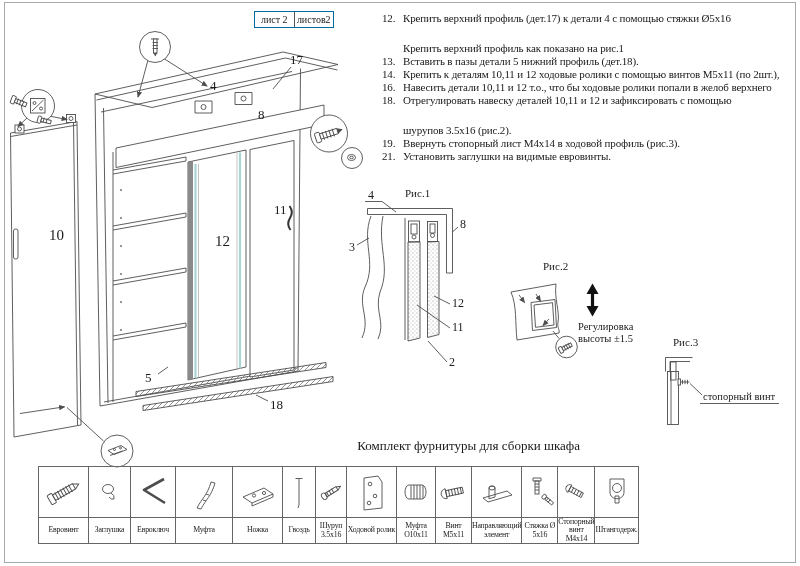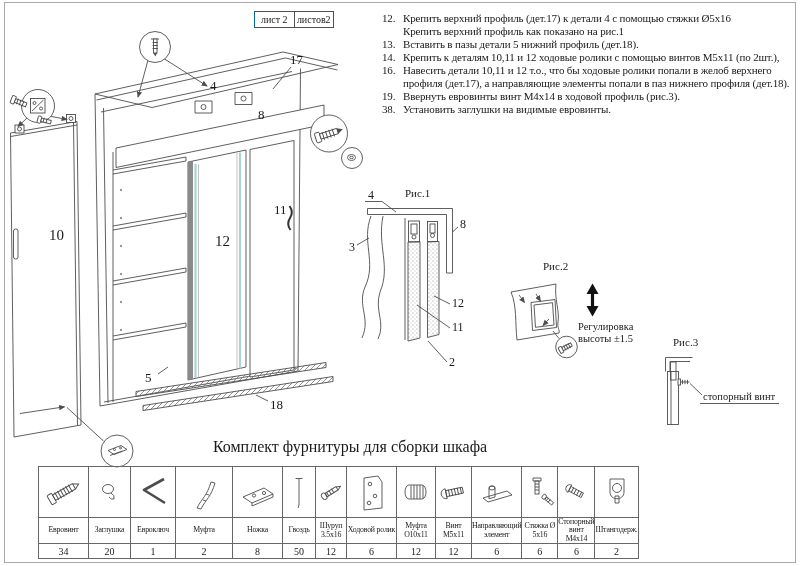--- a/index.html
+++ b/index.html
@@ -8,24 +8,24 @@
   #frame{position:absolute;left:4px;top:2px;right:4px;bottom:3px;border:1px solid #a9a9a9;}
   svg{position:absolute;left:0;top:0;}
   
   .sheetbox{position:absolute;left:254px;top:11px;width:78px;height:15px;border:1px solid #0369a1;display:flex;font-size:10px;line-height:15px;}
   .sheetbox .cell{flex:1;text-align:center;white-space:nowrap;}
   .sheetbox .cell:first-child{border-right:1px solid #555;}
   
   #instructions{position:absolute;left:382px;top:12px;width:416px;font-size:11px;line-height:13px;letter-spacing:-0.15px;}
   .instr-item{white-space:nowrap;}
   .inum{display:inline-block;width:21px;}
-  .cont{padding-left:21px;}
+  .cont{padding-left:21px;margin-top:17px;}
   .cont:empty{display:none;}
   
-  #kit-title{position:absolute;left:120px;top:438px;width:460px;text-align:center;font-size:16px;}
+  #kit-title{position:absolute;left:120px;top:438px;width:460px;text-align:right;font-size:13px;}
   
   #kit-table{position:absolute;left:38px;top:466px;border-collapse:collapse;table-layout:fixed;}
   #kit-table td{border:1px solid #666;text-align:center;vertical-align:middle;padding:0;overflow:hidden;}
   .icon-cell{height:50px;}
   .icon-cell svg{position:static;display:block;margin:0 auto;}
   .name-cell{height:20px;font-size:7.8px;line-height:8.4px;letter-spacing:-0.2px;}
   .qty-cell{height:14px;font-size:10px;}
   .sv{stroke:#4d4d4d;fill:none;stroke-width:0.9;}
   .svf{stroke:#4d4d4d;fill:#ffffff;stroke-width:0.9;}
   .lbl{font-family:"Liberation Serif",serif;fill:#1a1a1a;}
@@ -38,23 +38,24 @@
 
   <div class="sheetbox">
     <div class="cell">лист 2</div>
     <div class="cell">листов2</div>
   </div>
 
   <div id="instructions">
     <div class="instr-item"><span class="inum">12.</span><span>Крепить верхний профиль (дет.17) к детали 4 с помощью стяжки Ø5x16</span><div class="cont">Крепить верхний профиль как показано на рис.1</div></div>
     <div class="instr-item"><span class="inum">13.</span><span>Вставить в пазы детали 5 нижний профиль (дет.18).</span></div>
     <div class="instr-item"><span class="inum">14.</span><span>Крепить к деталям 10,11 и 12 ходовые ролики с помощью винтов M5x11 (по 2шт.),</span></div>
-    <div class="instr-item"><span class="inum">16.</span><span>Навесить детали 10,11 и 12 т.о., что бы ходовые ролики попали в желоб верхнего</span><div class="cont">профиля (дет.17), а направляющие элементы попали в паз нижнего профиля (дет.18).</div></div>
-    <div class="instr-item"><span class="inum">19.</span><span>Ввернуть евровинты винт M4x14 в ходовой профиль (рис.3).</span></div>
-    <div class="instr-item"><span class="inum">38.</span><span>Установить заглушки на видимые евровинты.</span></div>
+    <div class="instr-item"><span class="inum">16.</span><span>Навесить детали 10,11 и 12 т.о., что бы ходовые ролики попали в желоб верхнего</span></div>
+    <div class="instr-item"><span class="inum">18.</span><span>Отрегулировать навеску деталей 10,11 и 12 и зафиксировать с помощью</span><div class="cont">шурупов 3.5x16 (рис.2).</div></div>
+    <div class="instr-item"><span class="inum">19.</span><span>Ввернуть стопорный лист M4x14 в ходовой профиль (рис.3).</span></div>
+    <div class="instr-item"><span class="inum">21.</span><span>Установить заглушки на видимые евровинты.</span></div>
   </div>
 
   <svg width="800" height="566" viewBox="0 0 800 566">
     <defs>
       <pattern id="stip" width="4" height="4" patternUnits="userSpaceOnUse">
         <circle cx="1" cy="1" r="0.6" fill="#8a8a8a"></circle>
           <circle cx="3" cy="3" r="0.5" fill="#aaaaaa"></circle>
       </pattern>
       <pattern id="hatch" width="5" height="5" patternUnits="userSpaceOnUse">
         <path d="M0,5 L5,0" stroke="#777" stroke-width="0.8" fill="none"></path>
@@ -439,31 +440,15 @@
       <td class="name-cell">Гвоздь</td>
       <td class="name-cell">Шуруп 3.5x16</td>
       <td class="name-cell">Ходовой ролик</td>
       <td class="name-cell">Муфта О10x11</td>
       <td class="name-cell">Винт M5x11</td>
       <td class="name-cell">Направляющий элемент</td>
       <td class="name-cell">Стяжка Ø 5x16</td>
       <td class="name-cell">Стопорный винт M4x14</td>
       <td class="name-cell">Штангодерж.</td>
     </tr>
-    <tr>
-      <td class="qty-cell">34</td>
-      <td class="qty-cell">20</td>
-      <td class="qty-cell">1</td>
-      <td class="qty-cell">2</td>
-      <td class="qty-cell">8</td>
-      <td class="qty-cell">50</td>
-      <td class="qty-cell">12</td>
-      <td class="qty-cell">6</td>
-      <td class="qty-cell">12</td>
-      <td class="qty-cell">12</td>
-      <td class="qty-cell">6</td>
-      <td class="qty-cell">6</td>
-      <td class="qty-cell">6</td>
-      <td class="qty-cell">2</td>
-    </tr>
   </tbody>
     </table>
 </div>
 
 </body></html>

